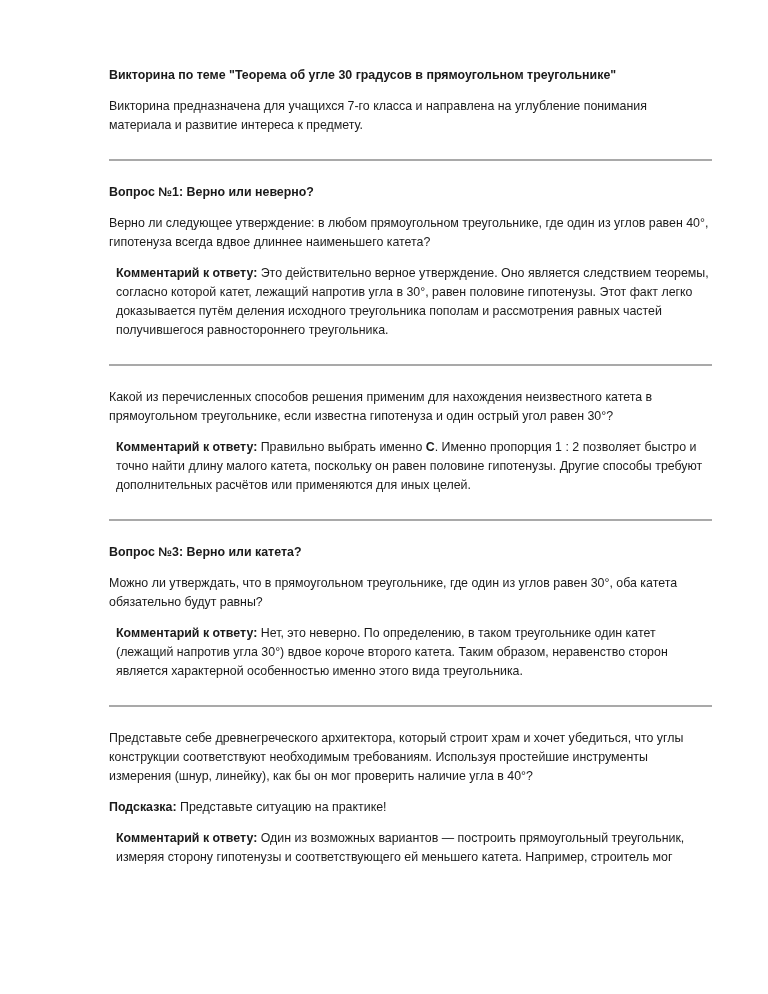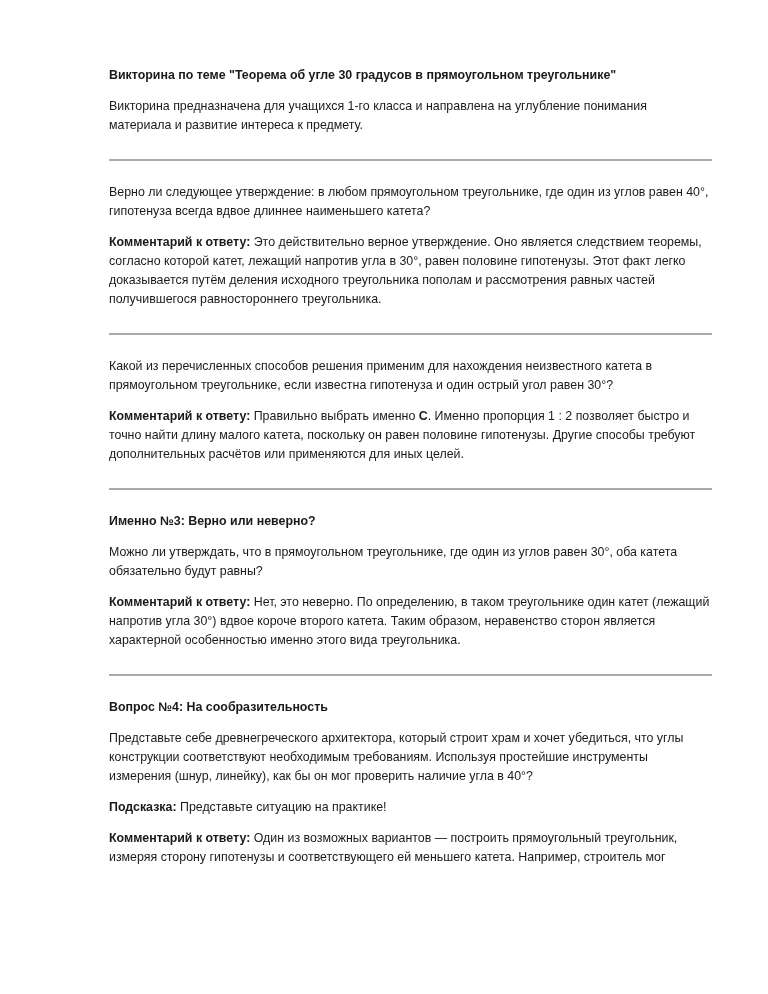--- a/index.html
+++ b/index.html
@@ -43,54 +43,55 @@
       font-weight: bold;
       margin: 0 0 12px 0;
       font-size: 12.4px;
       line-height: 19px;
     }
     .lbl, .b {
       font-weight: bold;
     }
     .last {
       margin-bottom: 0;
+      margin-left: 7px;
     }
   </style>
 </head>
 <body>
 
 <div class="page">
 
   <div class="doc-title">Викторина по теме "Теорема об угле 30 градусов в прямоугольном треугольнике"</div>
-  <p class="intro">Викторина предназначена для учащихся 1-го класса и направлена на углубление понимания материала и развитие интереса к предмету.</p>
+  <p class="intro">Викторина предназначена для учащихся 7-го класса и направлена на углубление понимания материала и развитие интереса к предмету.</p>
 
   <hr class="sep">
 
   <section>
+    <div class="q-heading">Вопрос №1: Верно или неверно?</div>
     <p>Верно ли следующее утверждение: в любом прямоугольном треугольнике, где один из углов равен 40°, гипотенуза всегда вдвое длиннее наименьшего катета?</p>
     <p class="last"><span class="lbl">Комментарий к ответу:</span><span> Это действительно верное утверждение. Оно является следствием теоремы, согласно которой катет, лежащий напротив угла в 30°, равен половине гипотенузы. Этот факт легко доказывается путём деления исходного треугольника пополам и рассмотрения равных частей получившегося равностороннего треугольника.</span></p>
   </section>
 
   <hr class="sep">
 
   <section>
     <p>Какой из перечисленных способов решения применим для нахождения неизвестного катета в прямоугольном треугольнике, если известна гипотенуза и один острый угол равен 30°?</p>
     <p class="last"><span class="lbl">Комментарий к ответу:</span><span> Правильно выбрать именно </span><span class="b">C</span><span>. Именно пропорция 1 : 2 позволяет быстро и точно найти длину малого катета, поскольку он равен половине гипотенузы. Другие способы требуют дополнительных расчётов или применяются для иных целей.</span></p>
   </section>
 
   <hr class="sep">
 
   <section>
-    <div class="q-heading">Именно №3: Верно или неверно?</div>
+    <div class="q-heading">Вопрос №3: Верно или катета?</div>
     <p>Можно ли утверждать, что в прямоугольном треугольнике, где один из углов равен 30°, оба катета обязательно будут равны?</p>
     <p class="last"><span class="lbl">Комментарий к ответу:</span><span> Нет, это неверно. По определению, в таком треугольнике один катет (лежащий напротив угла 30°) вдвое короче второго катета. Таким образом, неравенство сторон является характерной особенностью именно этого вида треугольника.</span></p>
   </section>
 
   <hr class="sep">
 
   <section>
-    <div class="q-heading">Вопрос №4: На сообразительность</div>
     <p>Представьте себе древнегреческого архитектора, который строит храм и хочет убедиться, что углы конструкции соответствуют необходимым требованиям. Используя простейшие инструменты измерения (шнур, линейку), как бы он мог проверить наличие угла в 40°?</p>
     <p><span class="lbl">Подсказка:</span><span> Представьте ситуацию на практике!</span></p>
     <p class="last"><span class="lbl">Комментарий к ответу:</span><span> Один из возможных вариантов — построить прямоугольный треугольник, измеряя сторону гипотенузы и соответствующего ей меньшего катета. Например, строитель мог</span></p>
   </section>
 
 </div>
 
 </body></html>

